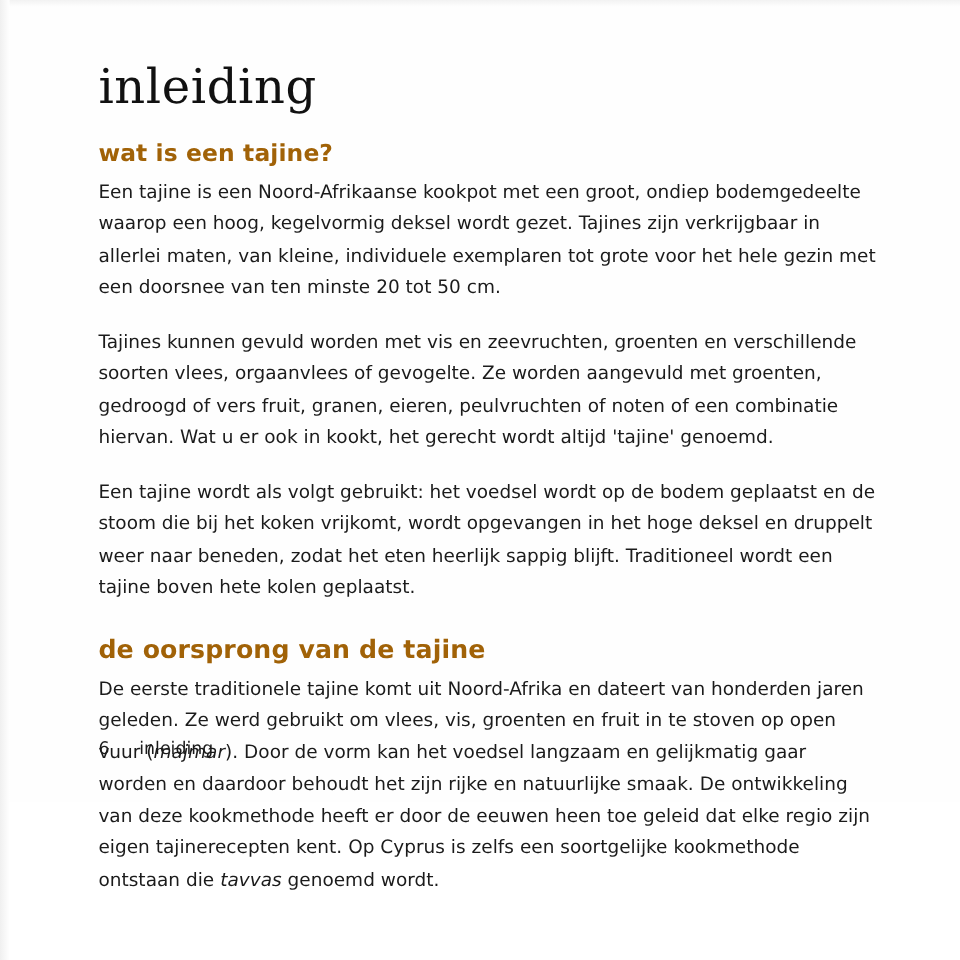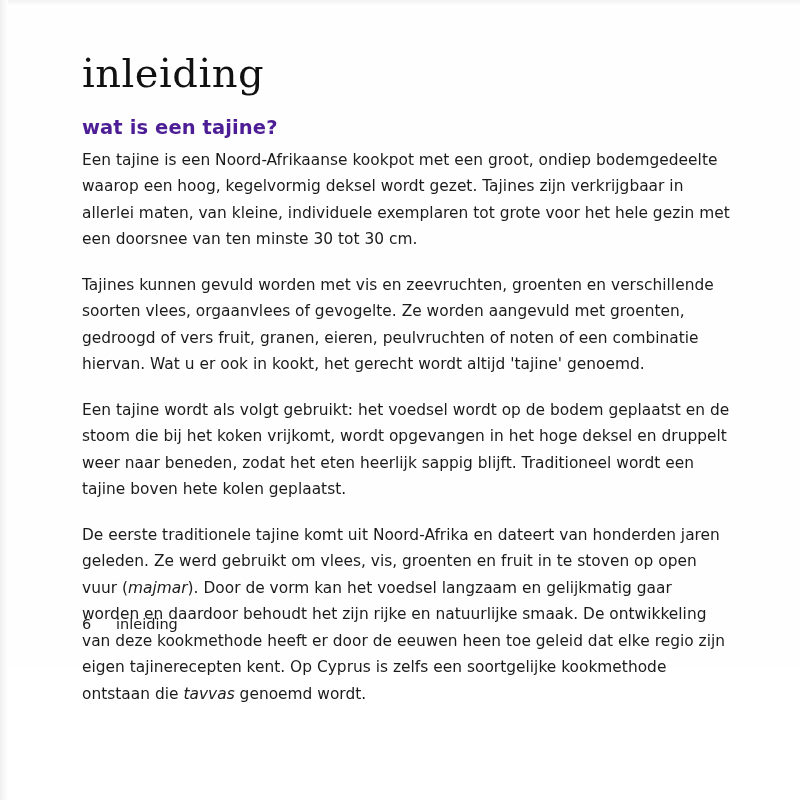--- a/index.html
+++ b/index.html
@@ -33,21 +33,21 @@
     font-weight: 400;
     line-height: 1.05;
     letter-spacing: 0.5px;
     color: #111111;
     margin: 0 0 22px 0;
   }
   .section-heading {
     font-family: "DejaVu Sans", sans-serif;
     font-size: 19.5px;
     font-weight: bold;
-    color: #4c1d95;
+    color: #a16207;
     margin: 0 0 8px 0;
     letter-spacing: 0.1px;
   }
   .section-heading.second {
     margin-top: 26px;
     font-size: 21px;
   }
   p.para {
     font-size: 15.4px;
     line-height: 1.72;
@@ -97,26 +97,27 @@
 <div class="page">
   <div class="paper-edge-top"></div>
   <div class="paper-edge-left"></div>
 
   <div class="content">
 
     <h1 class="chapter-title">inleiding</h1>
 
     <h2 class="section-heading">wat is een tajine?</h2>
 
-    <p class="para">Een tajine is een Noord-Afrikaanse kookpot met een groot, ondiep bodemgedeelte waarop een hoog, kegelvormig deksel wordt gezet. Tajines zijn verkrijgbaar in allerlei maten, van kleine, individuele exemplaren tot grote voor het hele gezin met een doorsnee van ten minste 30 tot 30 cm.</p>
+    <p class="para">Een tajine is een Noord-Afrikaanse kookpot met een groot, ondiep bodemgedeelte waarop een hoog, kegelvormig deksel wordt gezet. Tajines zijn verkrijgbaar in allerlei maten, van kleine, individuele exemplaren tot grote voor het hele gezin met een doorsnee van ten minste 20 tot 50 cm.</p>
 
     <p class="para">Tajines kunnen gevuld worden met vis en zeevruchten, groenten en verschillende soorten vlees, orgaanvlees of gevogelte. Ze worden aangevuld met groenten, gedroogd of vers fruit, granen, eieren, peulvruchten of noten of een combinatie hiervan. Wat u er ook in kookt, het gerecht wordt altijd 'tajine' genoemd.</p>
 
     <p class="para">Een tajine wordt als volgt gebruikt: het voedsel wordt op de bodem geplaatst en de stoom die bij het koken vrijkomt, wordt opgevangen in het hoge deksel en druppelt weer naar beneden, zodat het eten heerlijk sappig blijft. Traditioneel wordt een tajine boven hete kolen geplaatst.</p>
 
+    <h2 class="section-heading second">de oorsprong van de tajine</h2>
 
     <p class="para">De eerste traditionele tajine komt uit Noord-Afrika en dateert van honderden jaren geleden. Ze werd gebruikt om vlees, vis, groenten en fruit in te stoven op open vuur (<em>majmar</em>). Door de vorm kan het voedsel langzaam en gelijkmatig gaar worden en daardoor behoudt het zijn rijke en natuurlijke smaak. De ontwikkeling van deze kookmethode heeft er door de eeuwen heen toe geleid dat elke regio zijn eigen tajinerecepten kent. Op Cyprus is zelfs een soortgelijke kookmethode ontstaan die <em>tavvas</em> genoemd wordt.</p>
 
   </div>
 
   <div class="footer">
     <span class="page-num">6</span>
     <span class="running-head">inleiding</span>
   </div>
 </div>

